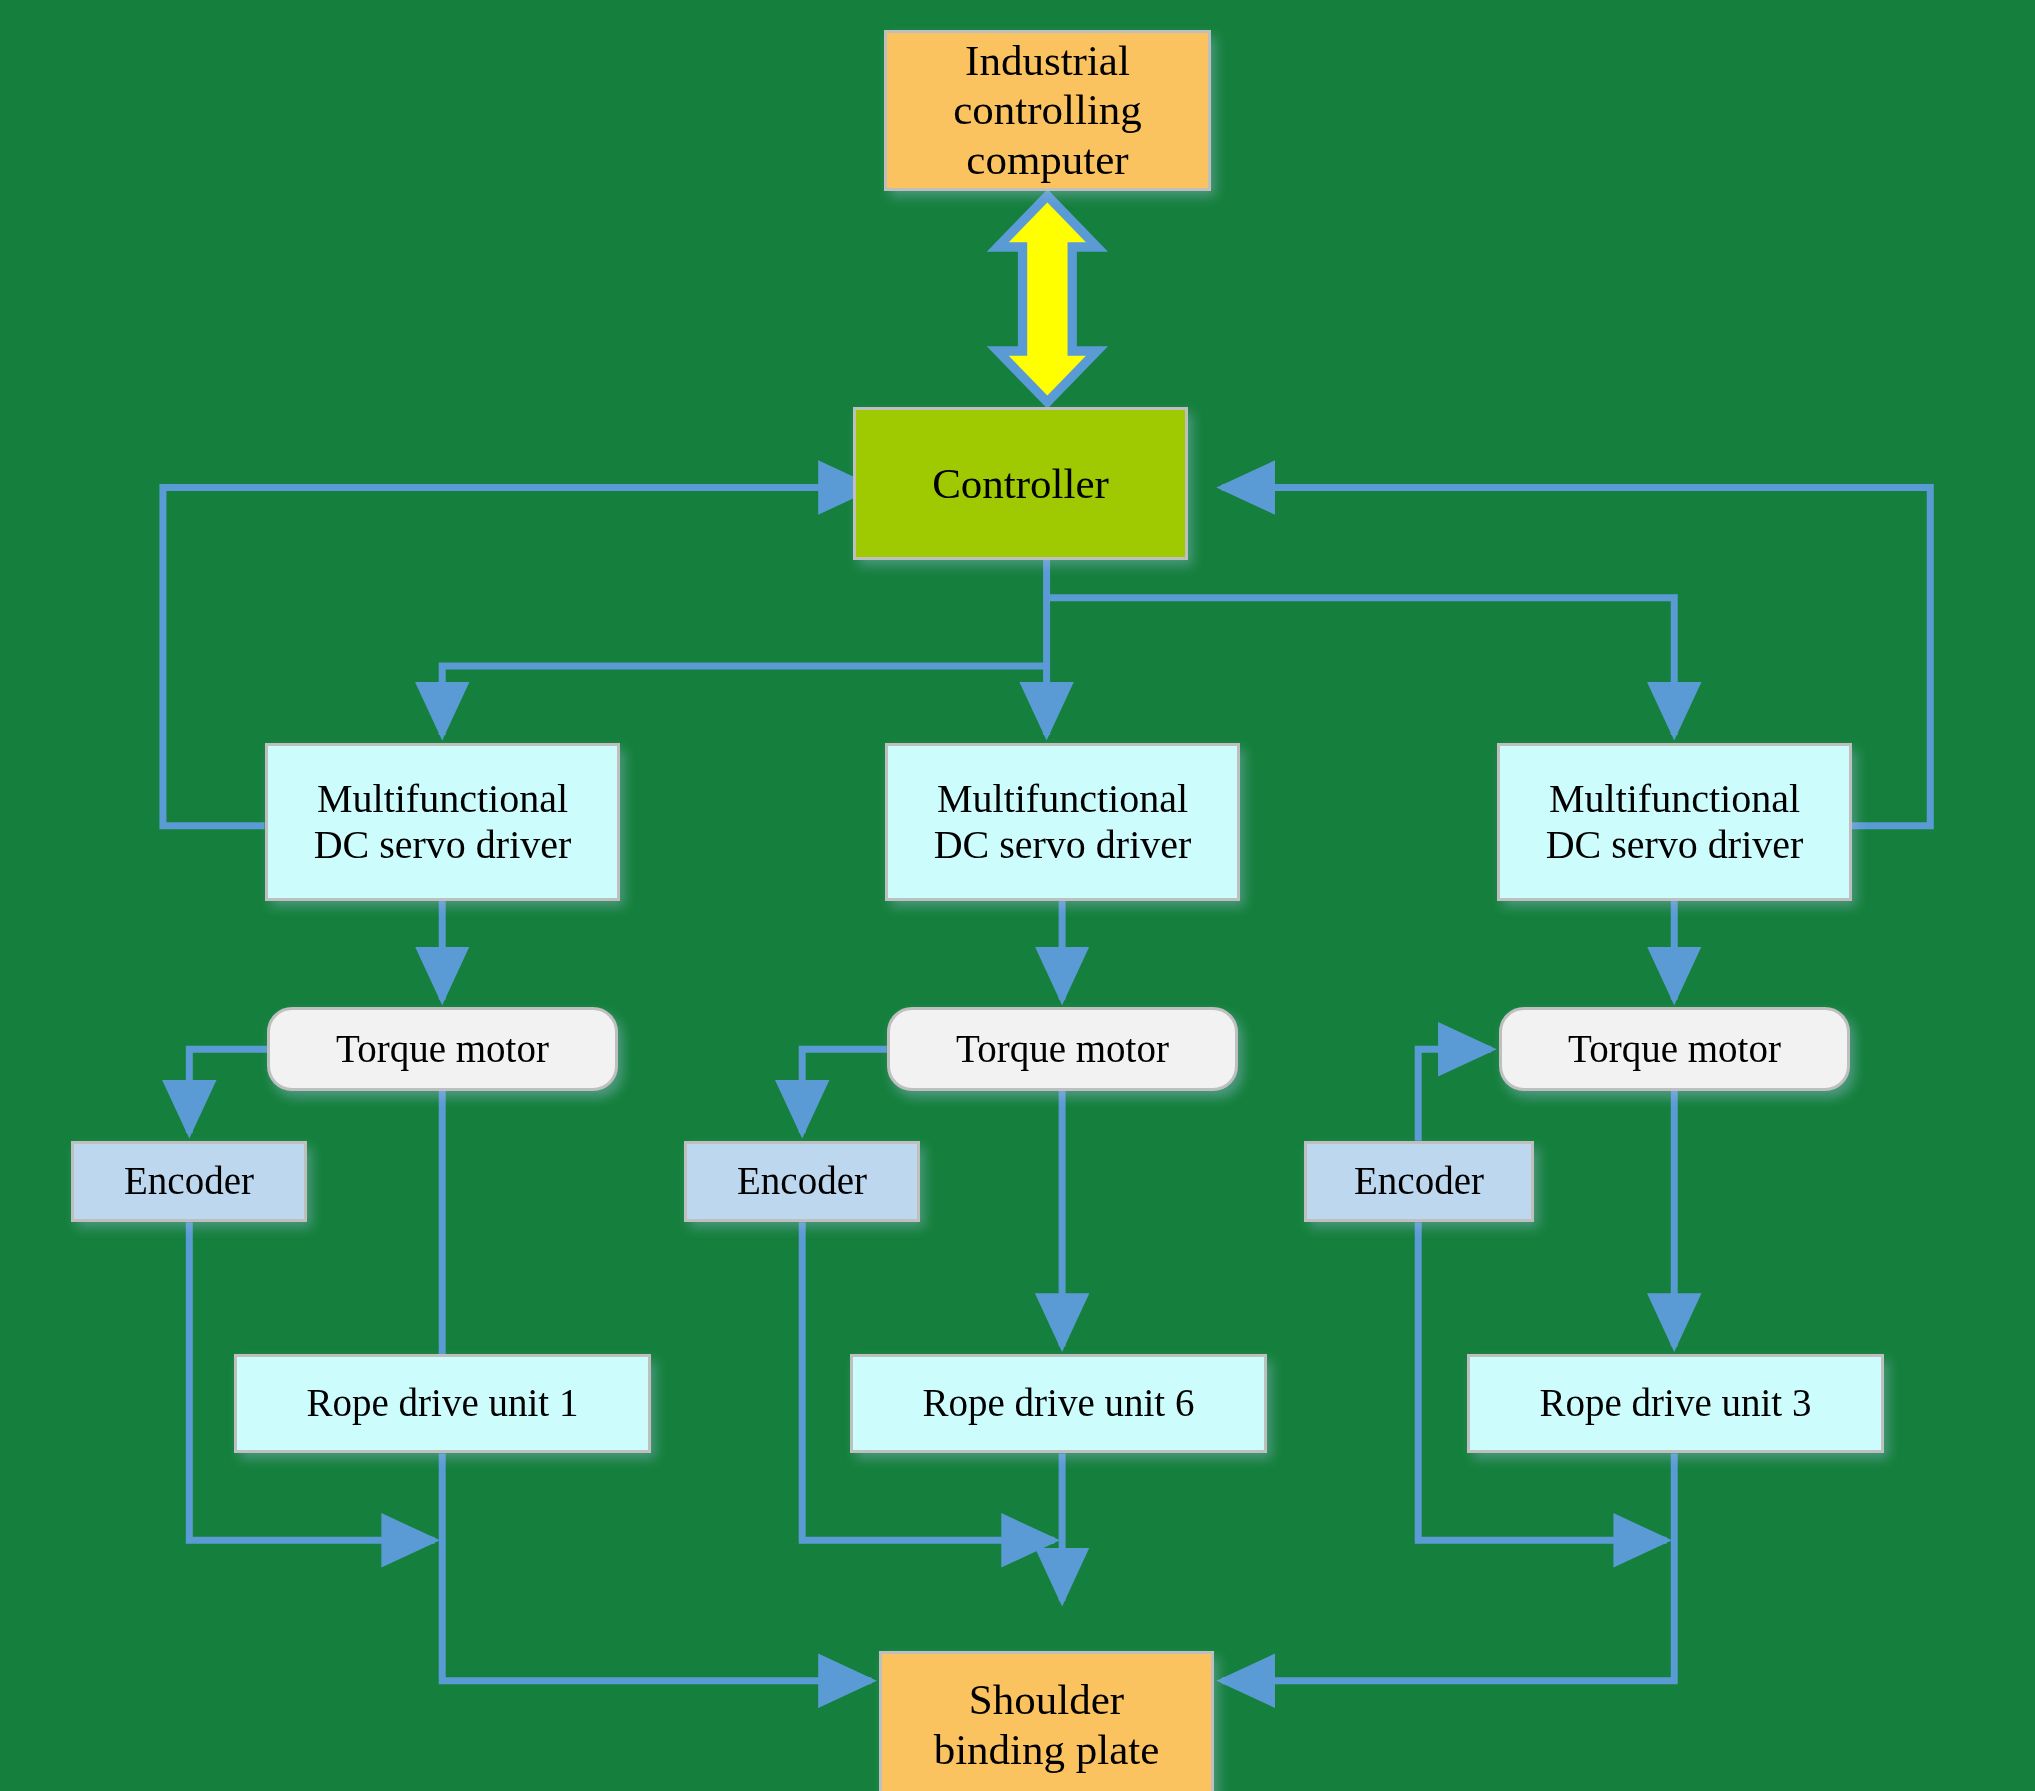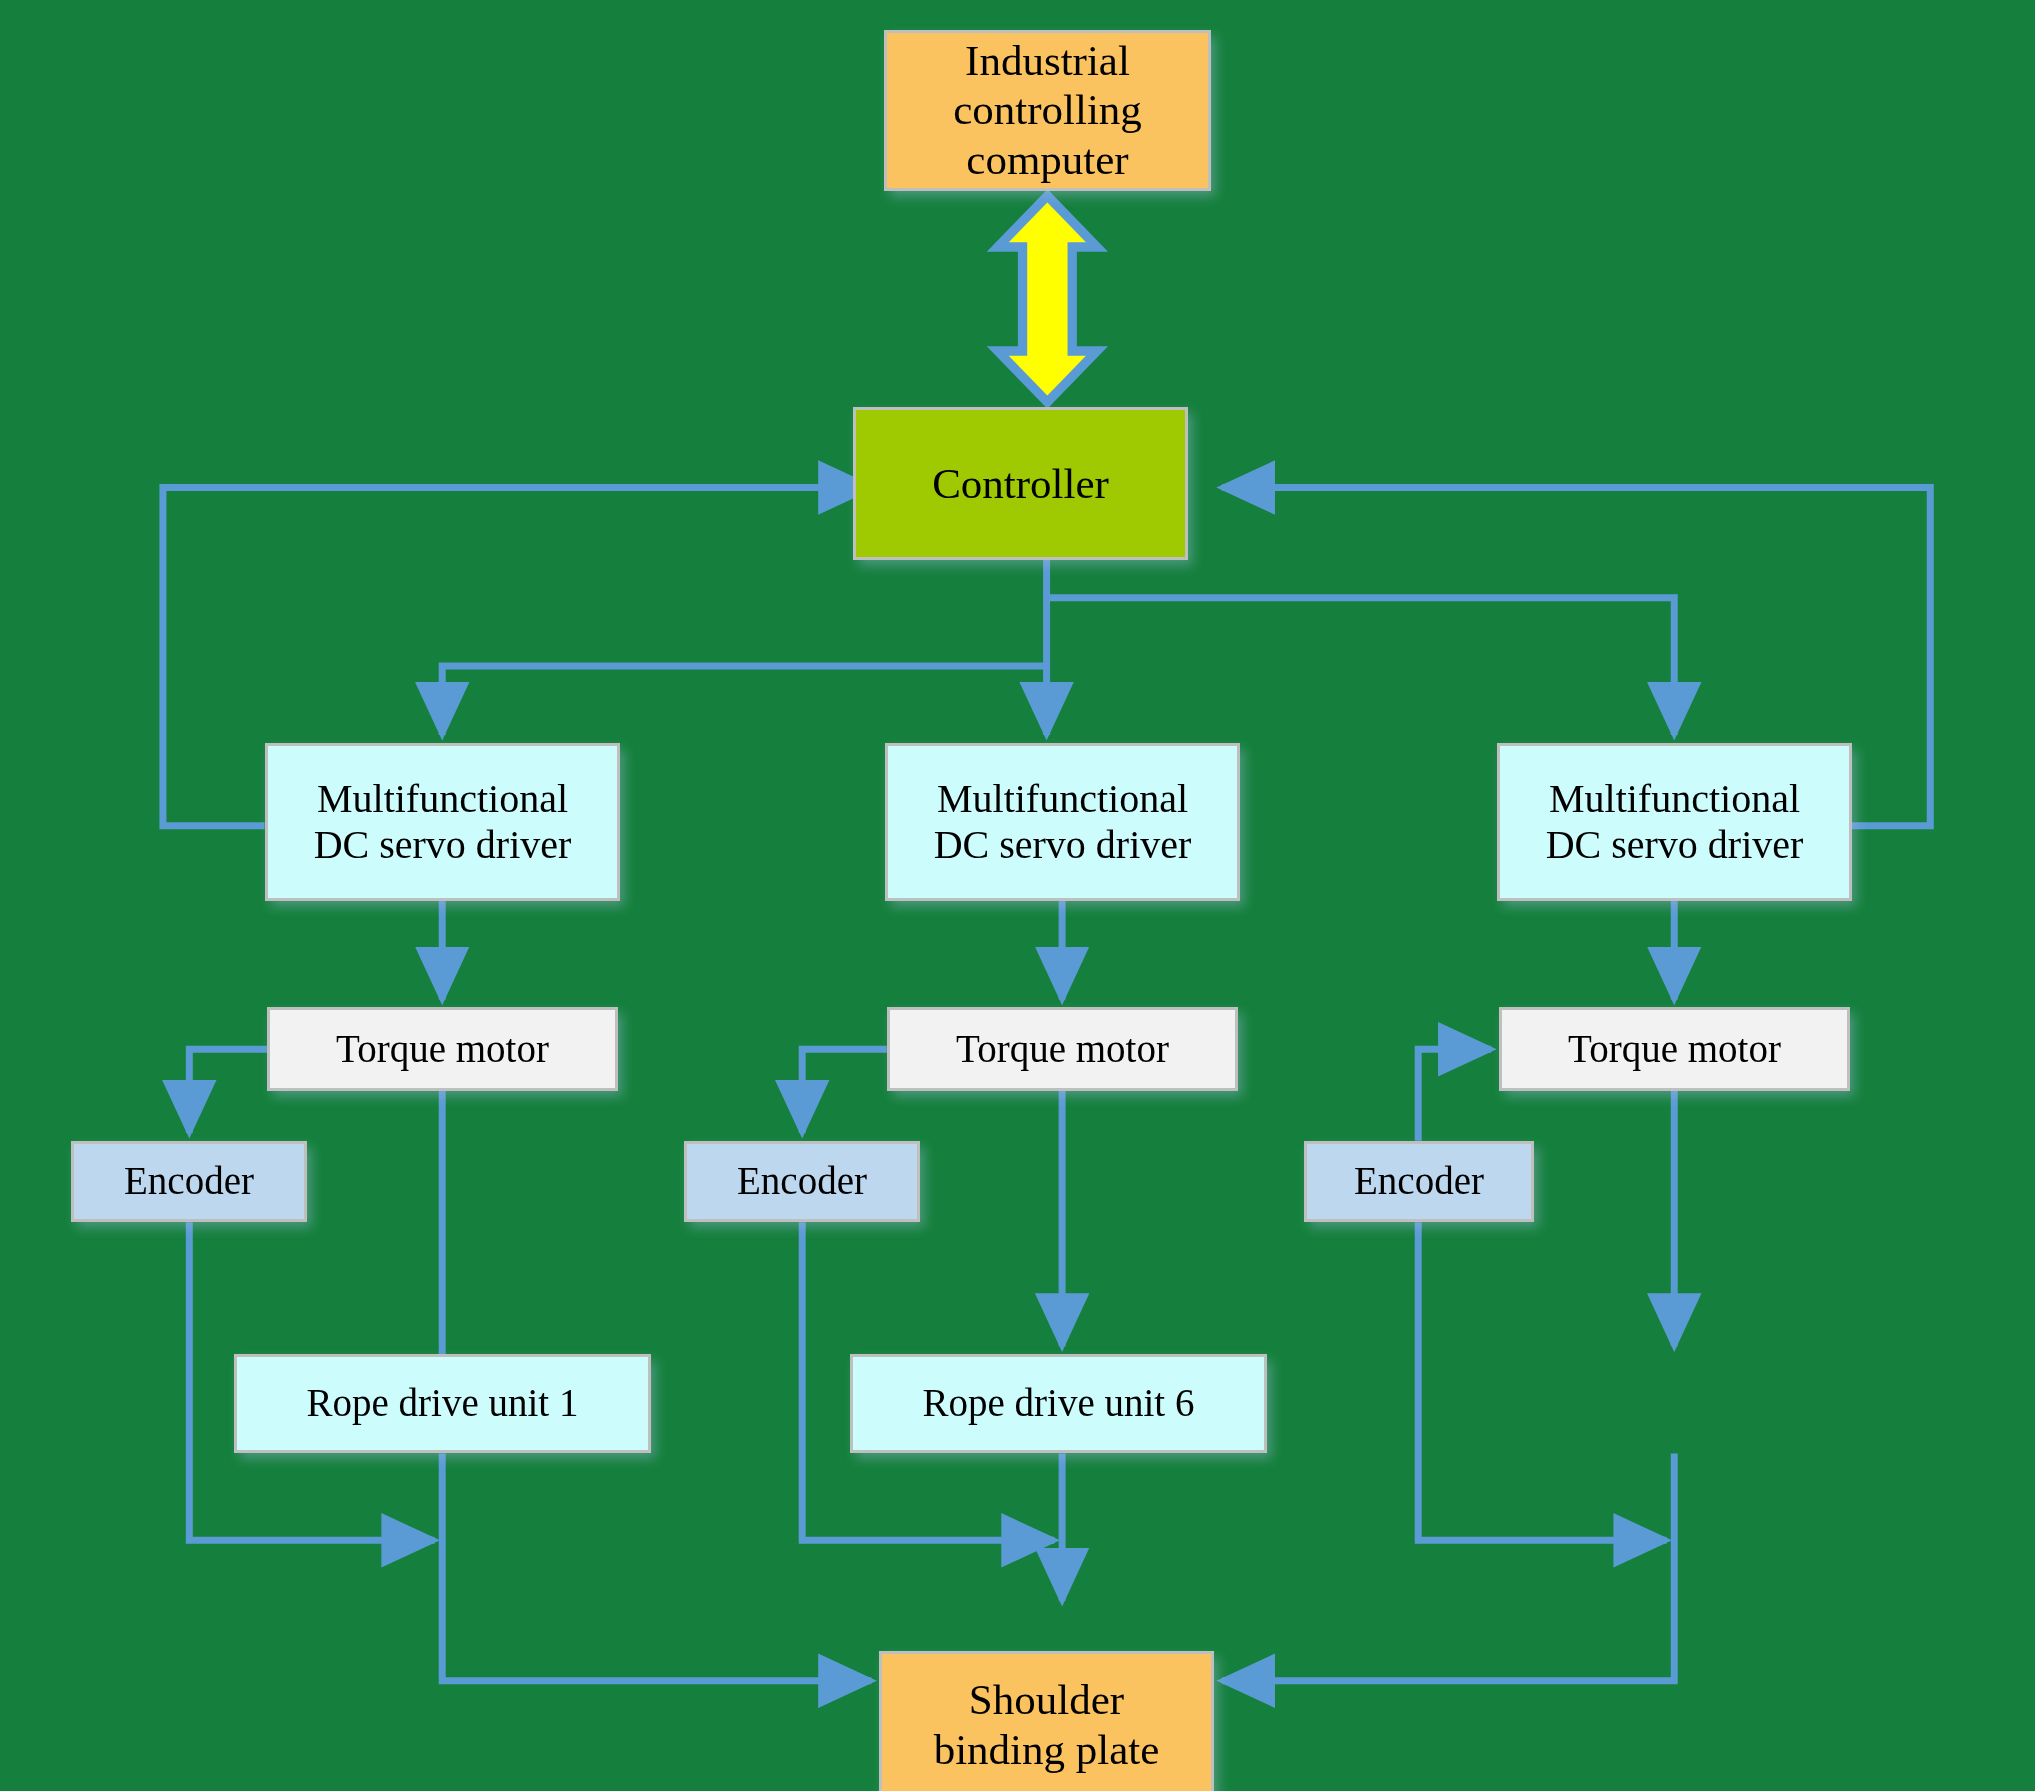--- a/index.html
+++ b/index.html
@@ -30,21 +30,21 @@
     justify-content:center;
     text-align:center;
     line-height:1.14;
     white-space:pre-line;
     box-shadow:4.7px 6.2px 11px rgba(160,190,225,0.40);
     z-index:5;
   }
   .orange{background:#fbc35f;}
   .green {background:#9fc900;}
   .cyan  {background:#cdfcfd;}
-  .gray  {background:#f2f2f2;}
+  .gray  {background:#f2f2f2;border-radius:25px;}
   .blue  {background:#bdd7ee;}
 
   
   #n-icc    {left:884px; top:29.5px;  width:327px; height:161px; font-size:43px;}
   #n-ctrl   {left:853px; top:407px; width:335px; height:153px; font-size:43px;}
 
   #n-drv1   {left:265px;  top:743px; width:355px; height:158px; font-size:40px;}
   #n-drv2   {left:885px; top:743px; width:355px; height:158px; font-size:40px;}
   #n-drv3   {left:1497px; top:743px; width:355px; height:158px; font-size:40px;}
 
@@ -129,18 +129,19 @@
   <div class="node gray" id="n-mot1">Torque motor</div>
   <div class="node gray" id="n-mot2">Torque motor</div>
   <div class="node gray" id="n-mot3">Torque motor</div>
 
   <div class="node blue" id="n-enc1">Encoder</div>
   <div class="node blue" id="n-enc2">Encoder</div>
   <div class="node blue" id="n-enc3">Encoder</div>
 
   <div class="node cyan" id="n-rope1">Rope drive unit 1</div>
   <div class="node cyan" id="n-rope2">Rope drive unit 6</div>
+  <div class="node cyan" id="n-rope3">Rope drive unit 3</div>
 
   <div class="node orange" id="n-plate">Shoulder
 binding plate</div>
 
 </div>
 
 
 </body></html>

